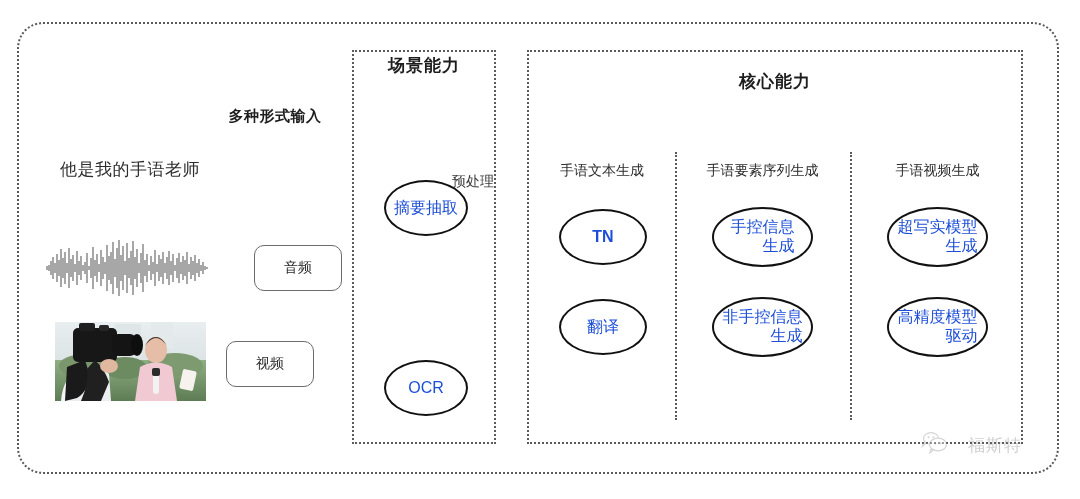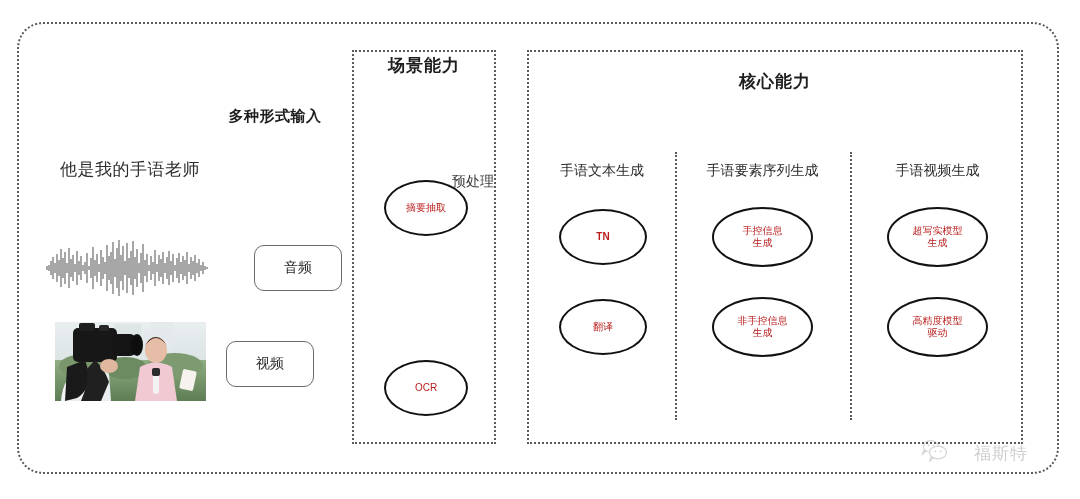--- a/index.html
+++ b/index.html
@@ -120,23 +120,23 @@
   .ellipse {
     position: absolute;
     box-sizing: border-box;
     border: 2.5px solid #111111;
     border-radius: 50%;
     background: #ffffff;
     display: flex;
     align-items: center;
     justify-content: center;
     text-align: center;
-    font-size: 10px;
+    font-size: 16px;
     line-height: 1.18;
-    color: #b91c1c;
+    color: #1d4ed8;
     white-space: pre-line;
   }
 
   
   .panel-scene .ellipse {
     left: 30px;
     width: 84px;
     height: 56px;
   }
   .panel-scene .e-0 { top: 128px; }
@@ -151,20 +151,21 @@
   }
   .core-col-0 .e-0 { top: 157px; font-weight: bold; }
   .core-col-0 .e-1 { top: 247px; }
 
   
   .core-col-1 .ellipse,
   .core-col-2 .ellipse {
     left: 37px;
     width: 101px;
     height: 60px;
+    text-align: right;
   }
   .core-col-1 .e-0, .core-col-2 .e-0 { top: 155px; }
   .core-col-1 .e-1, .core-col-2 .e-1 { top: 245px; }
 
   
   .inputs-title {
     position: absolute;
     left: 215px;
     top: 107px;
     width: 120px;
@@ -226,23 +227,22 @@
   }
   .video-thumb svg { display: block; }
 
   
   .watermark {
     position: absolute;
     left: 920px;
     top: 432px;
     display: flex;
     align-items: center;
-    gap: 24px;
+    gap: 18px;
     opacity: 0.42;
-    margin-top: 8px;
   }
   .watermark .wm-icon { display: block; }
   .wm-text {
     font-size: 17px;
     color: #8d8d8d;
     letter-spacing: 1px;
     font-family: "DejaVu Sans", sans-serif;
   }
 </style>
 </head>

